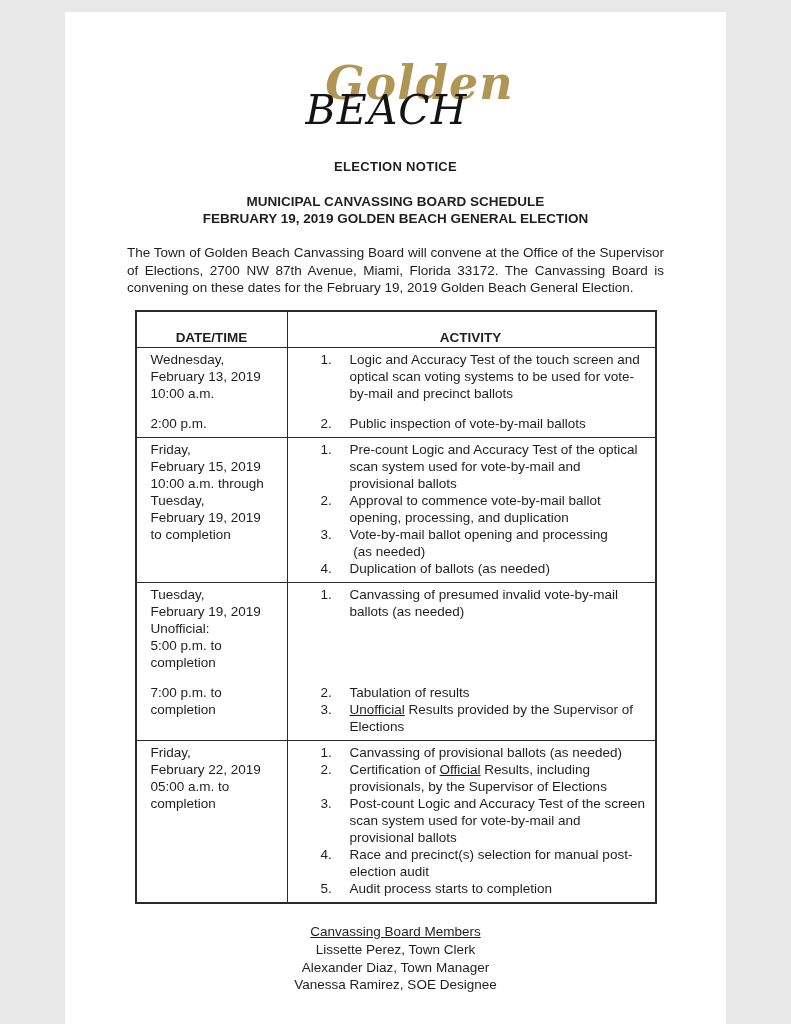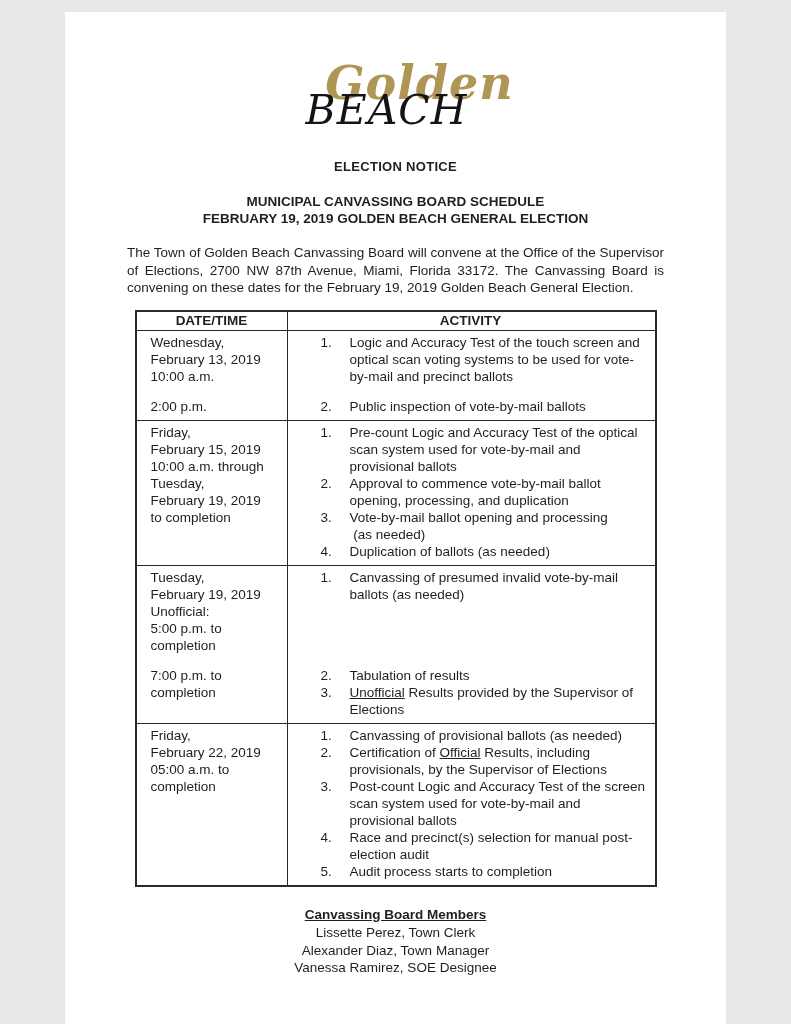--- a/index.html
+++ b/index.html
@@ -44,41 +44,41 @@
   }
   
   .stable{
     width:518px;margin:13px auto 0 auto;
     border:2px solid #2a2a2a;
   }
   .thead{
     display:grid;grid-template-columns:150px 1fr;
     position:relative;border-bottom:1px solid #2a2a2a;
   }
-  .th{font-weight:bold;text-align:center;padding:1px 0 2px 0;}
+  .th{font-weight:bold;text-align:center;padding:18px 0 2px 0;}
   .trow{
     display:grid;grid-template-columns:150px 1fr;
     grid-auto-flow:row;row-gap:13px;
     position:relative;
     padding:3px 0 5px 0;
   }
   .trow + .trow{border-top:1px solid #2a2a2a;}
   .thead::after,.trow::after{
     content:"";position:absolute;left:150px;top:0;bottom:0;
     width:1px;background:#2a2a2a;
   }
   .cell-date{padding:0 6px 0 14px;line-height:17px;}
   .cell-act{padding:0 8px 0 0;line-height:17px;}
   .item{display:flex;}
   .inum{flex:none;width:29px;margin-left:34px;}
   .itext{flex:1;white-space:pre-wrap;}
   .u{text-decoration:underline;}
   
   .footer{text-align:center;margin-top:19px;line-height:17.5px;}
-  .footer-heading{font-weight:bold;text-decoration:underline;margin-bottom:1px;}
+  .footer-heading{font-weight:normal;text-decoration:underline;margin-bottom:1px;}
 </style>
 </head>
 <body>
 
 <div class="page">
 
   <div class="logo">
     <div class="logo-script">Golden</div>
     <div class="logo-caps">BEACH</div>
   </div>

